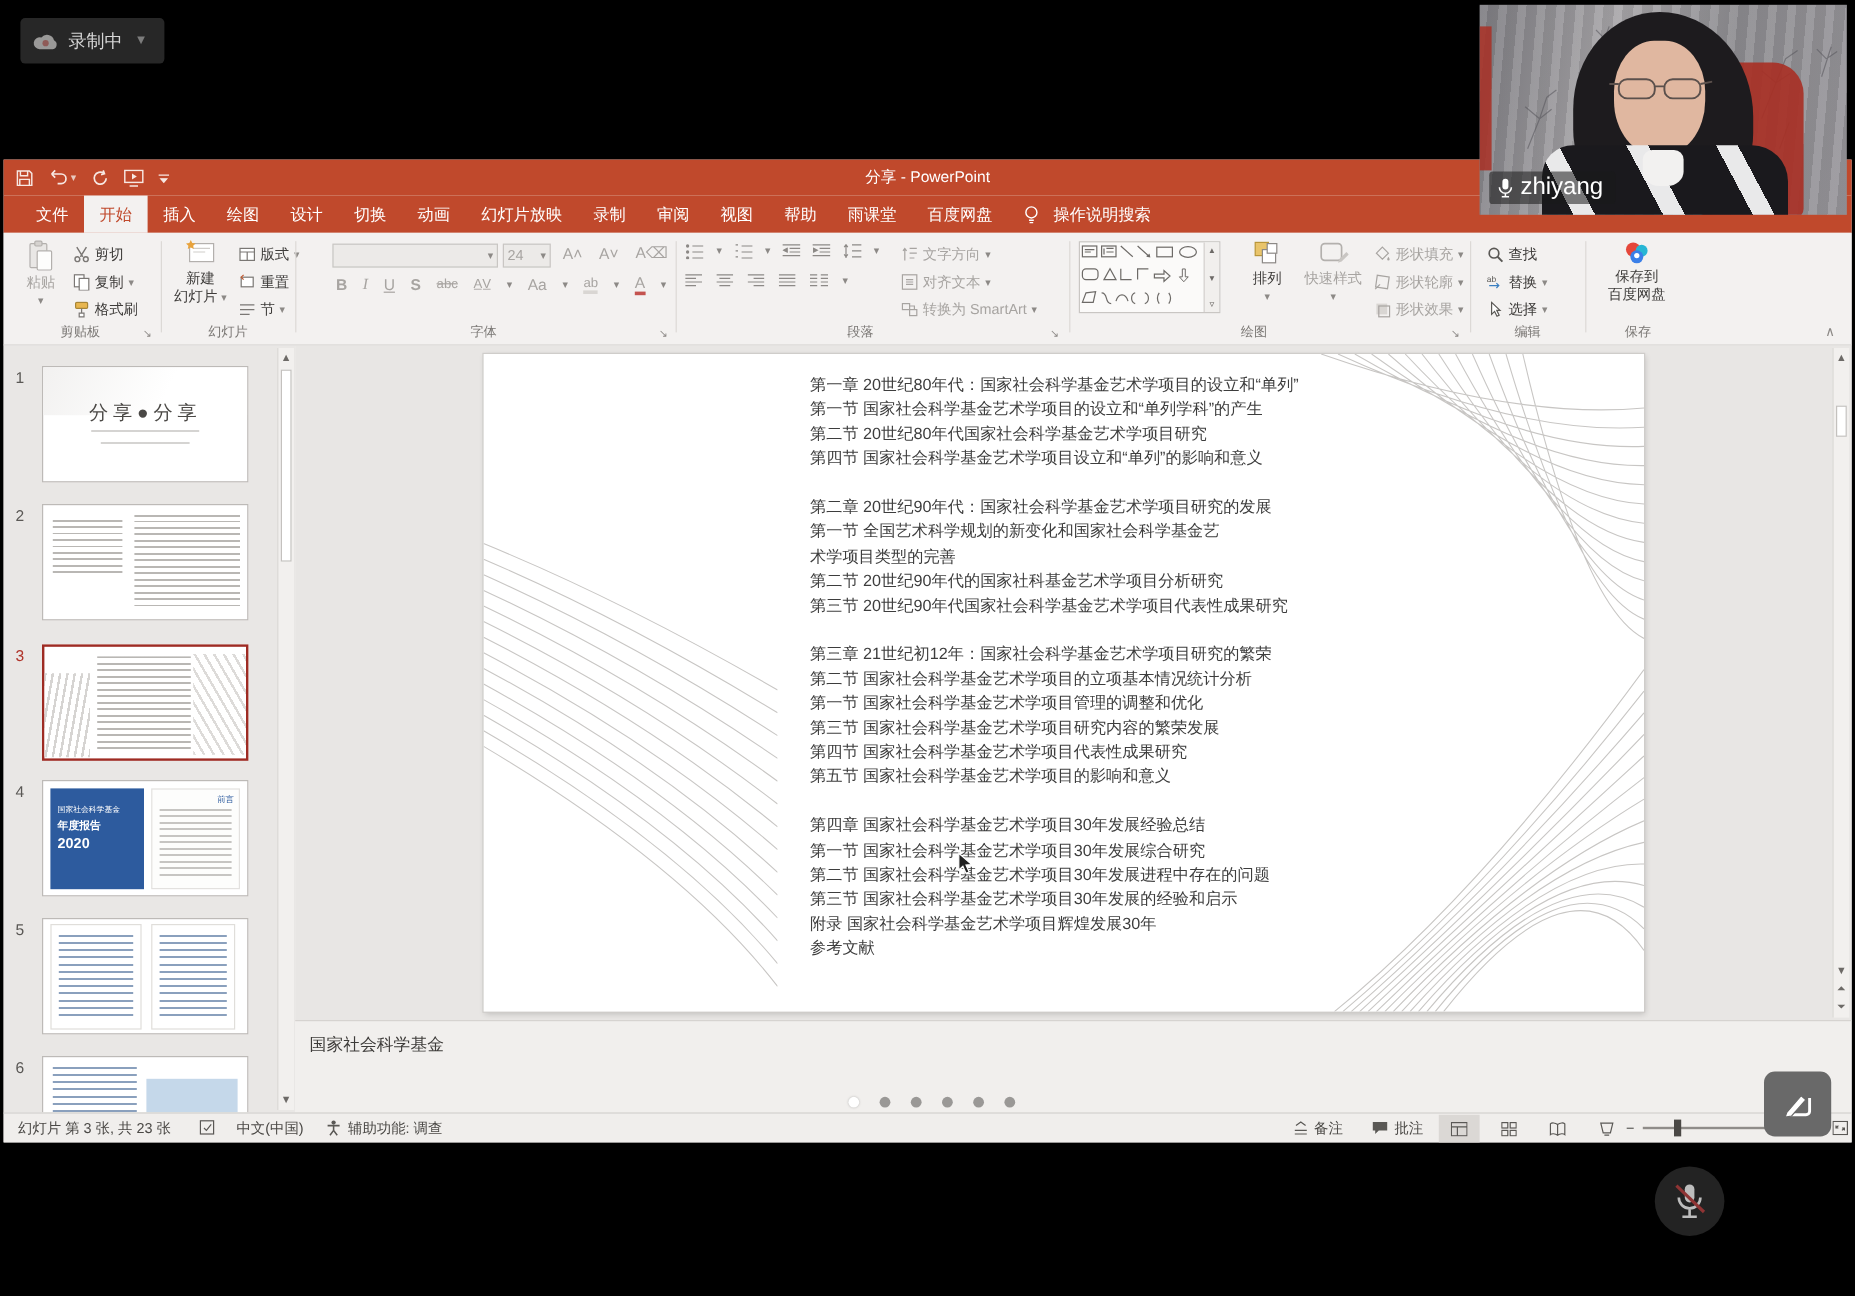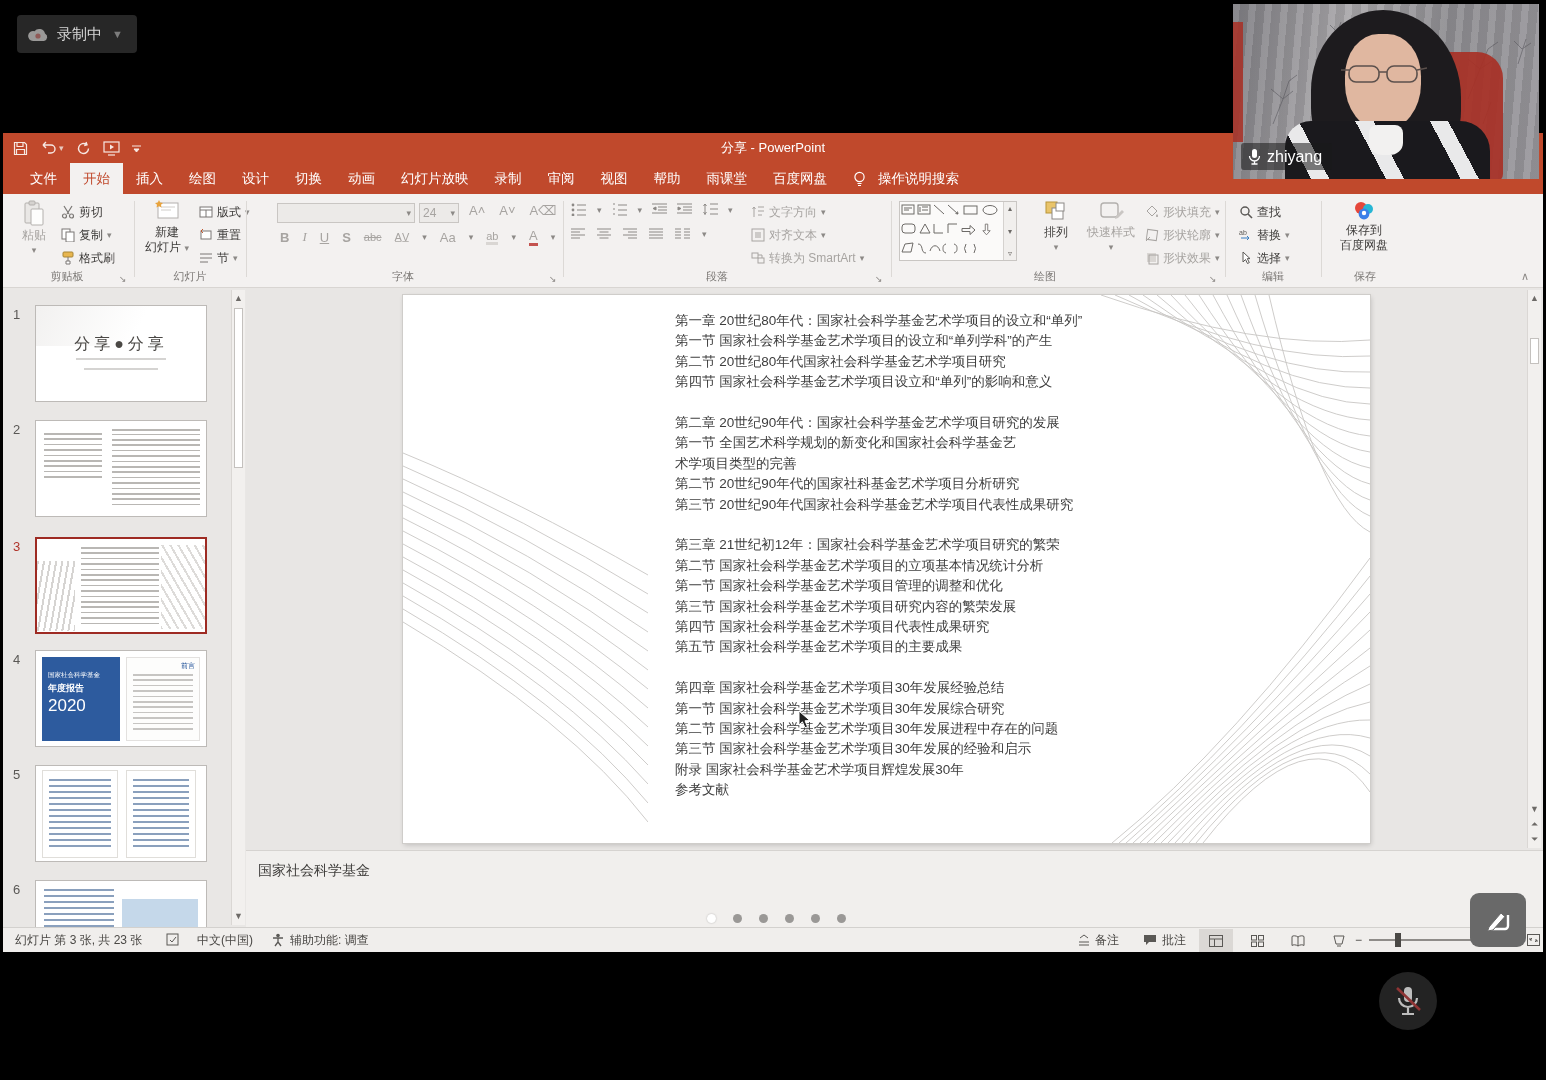--- a/index.html
+++ b/index.html
@@ -24,21 +24,21 @@
   .webcam .hair{position:absolute;left:78px;top:6px;width:150px;height:168px;background:#1d1b1e;
           border-radius:48% 52% 40% 42%}
   .webcam .face{position:absolute;left:112px;top:30px;width:76px;height:96px;background:#e0b7a0;
           border-radius:44% 44% 48% 48%}
   .webcam .body{position:absolute;left:52px;bottom:-6px;width:205px;height:64px;border-radius:26px 30px 0 0;
           background:repeating-linear-gradient(62deg,#1a191d 0 26px,#e9e9ea 26px 42px,#1a191d 42px 66px)}
   .webcam .collar{position:absolute;left:136px;bottom:24px;width:34px;height:30px;background:#f2f1f0;
           border-radius:8px 8px 40% 40%}
   .nametag{position:absolute;left:8px;bottom:9px;height:27px;background:rgba(25,25,25,.55);border-radius:3px;
           display:flex;align-items:center;gap:6px;padding:0 10px 0 7px}
-  .nametag .nm{color:#fff;font-size:16px}
+  .nametag .nm{color:#fff;font-size:20px}
 
   .annot-btn{position:absolute;left:1470px;top:893px;width:56px;height:54px;background:#696969;
           border-radius:9px;z-index:60;display:flex;align-items:center;justify-content:center}
   .mic-btn{position:absolute;left:1379px;top:972px;width:58px;height:58px;border-radius:50%;background:#232323;
           z-index:60;display:flex;align-items:center;justify-content:center}
 
   
   .win{position:absolute;left:3px;right:3px;top:133px;height:819px;background:#F3F1F0}
   .titlebar{position:absolute;top:0;left:0;right:0;height:30px;background:#C0492C}
   .qat{position:absolute;left:10px;top:0;height:30px;display:flex;align-items:center;gap:12px}
@@ -493,21 +493,21 @@
         <div style="position:absolute;left:0;top:22px;width:38px;height:70px;background:repeating-linear-gradient(100deg,#d6d4d2 0 2px,#fff 2px 6px)"></div>
         <div style="position:absolute;right:0;top:6px;width:44px;height:84px;background:repeating-linear-gradient(60deg,#dddbd9 0 2px,#fff 2px 7px)"></div>
         <div class="stripes" style="position:absolute;left:44px;top:8px;width:78px;height:80px"></div>
       </div>
 
       <span class="tnum" style="top:364px">4</span>
       <div class="tbox" style="top:362px">
         <div style="position:absolute;left:6px;top:6px;width:78px;height:84px;background:#2d5b9e;color:#fff;padding:14px 6px 0">
           <div style="font-size:6.5px">国家社会科学基金</div>
           <div style="font-size:9px;font-weight:bold;margin-top:2px">年度报告</div>
-          <div style="font-size:17px;font-weight:normal;margin-top:1px">2020</div>
+          <div style="font-size:12px;font-weight:bold;margin-top:1px">2020</div>
         </div>
         <div style="position:absolute;left:90px;top:6px;width:74px;height:84px;background:#fdfdfc;border:1px solid #e3e1df">
           <div style="position:absolute;right:4px;top:3px;font-size:7px;color:#2d5b9e">前言</div>
           <div class="stripes" style="position:absolute;left:6px;right:6px;top:16px;bottom:8px;opacity:.8"></div>
         </div>
       </div>
 
       <span class="tnum" style="top:479px">5</span>
       <div class="tbox" style="top:477px">
         <div style="position:absolute;left:6px;top:4px;width:76px;height:88px;background:#fff;border:1px solid #e0deda">
@@ -556,21 +556,21 @@
               <div>术学项目类型的完善</div>
               <div>第二节 20世纪90年代的国家社科基金艺术学项目分析研究</div>
               <div>第三节 20世纪90年代国家社会科学基金艺术学项目代表性成果研究</div>
           </div>
           <div class="blk">
             <div>第三章 21世纪初12年：国家社会科学基金艺术学项目研究的繁荣</div>
               <div>第二节 国家社会科学基金艺术学项目的立项基本情况统计分析</div>
               <div>第一节 国家社会科学基金艺术学项目管理的调整和优化</div>
               <div>第三节 国家社会科学基金艺术学项目研究内容的繁荣发展</div>
               <div>第四节 国家社会科学基金艺术学项目代表性成果研究</div>
-              <div>第五节 国家社会科学基金艺术学项目的主要成果</div>
+              <div>第五节 国家社会科学基金艺术学项目的影响和意义</div>
           </div>
           <div class="blk">
             <div>第四章 国家社会科学基金艺术学项目30年发展经验总结</div>
               <div>第一节 国家社会科学基金艺术学项目30年发展综合研究</div>
               <div>第二节 国家社会科学基金艺术学项目30年发展进程中存在的问题</div>
               <div>第三节 国家社会科学基金艺术学项目30年发展的经验和启示</div>
               <div>附录 国家社会科学基金艺术学项目辉煌发展30年</div>
               <div>参考文献</div>
           </div>
         </div>

